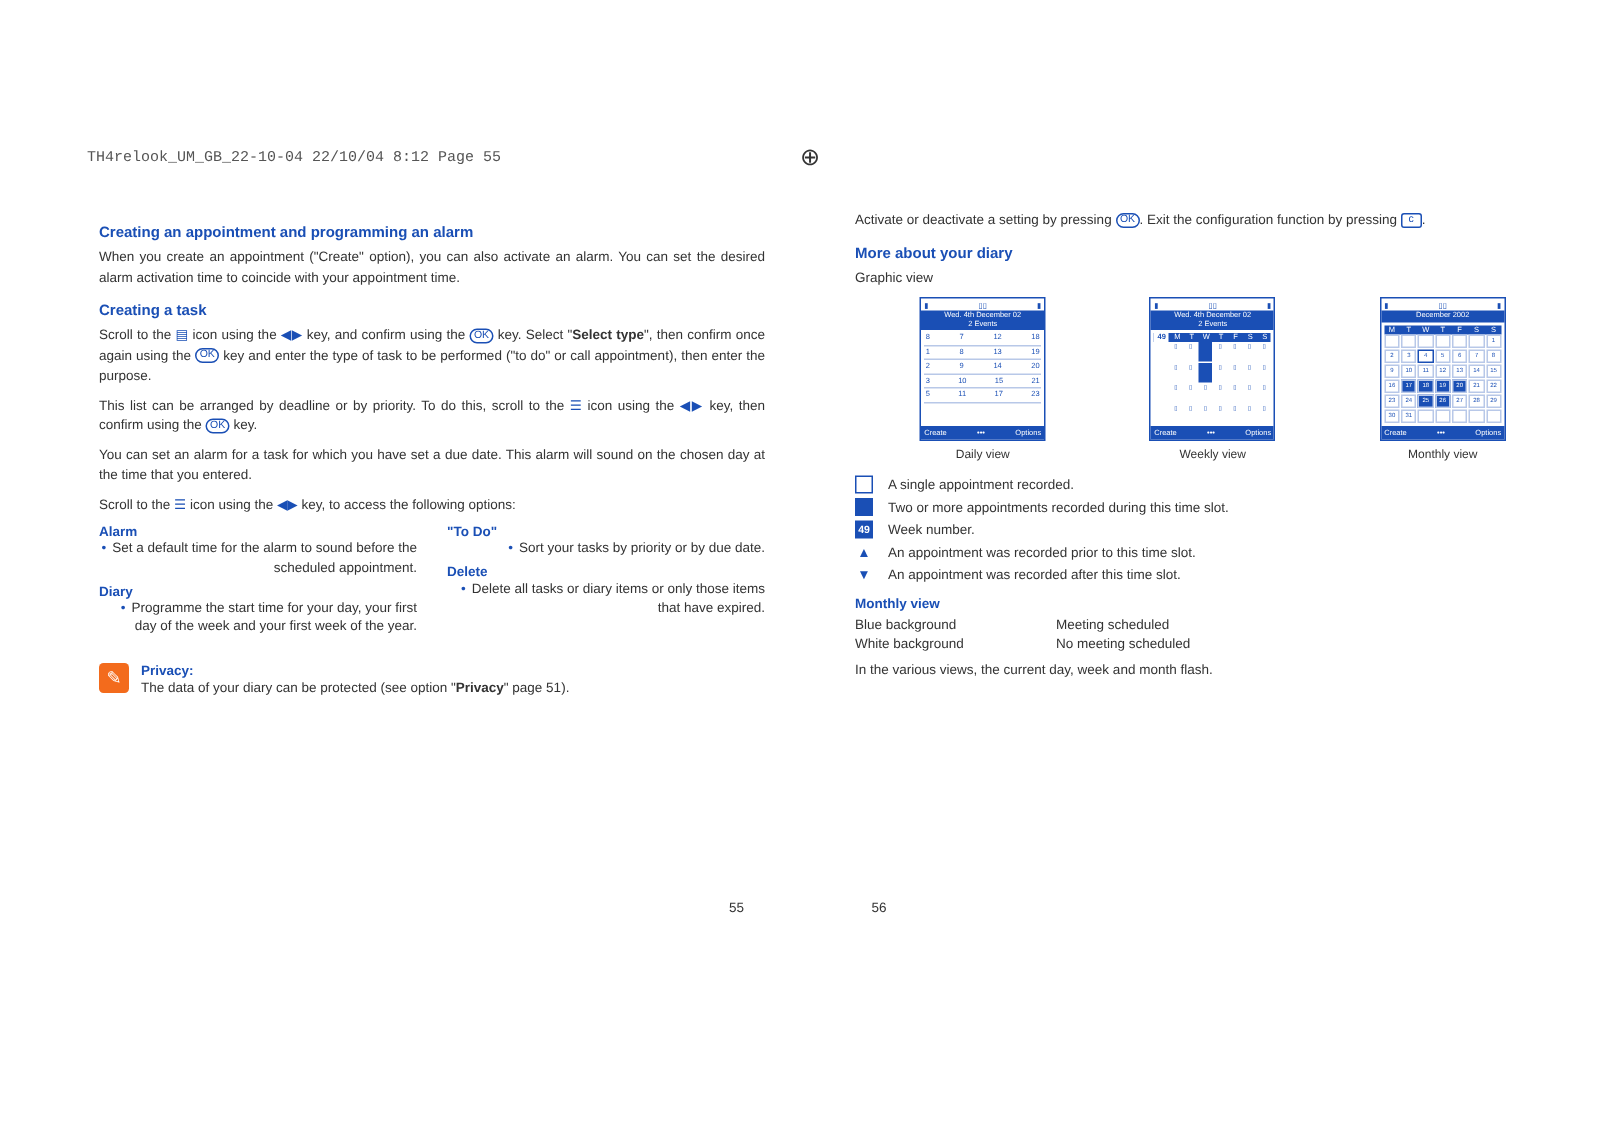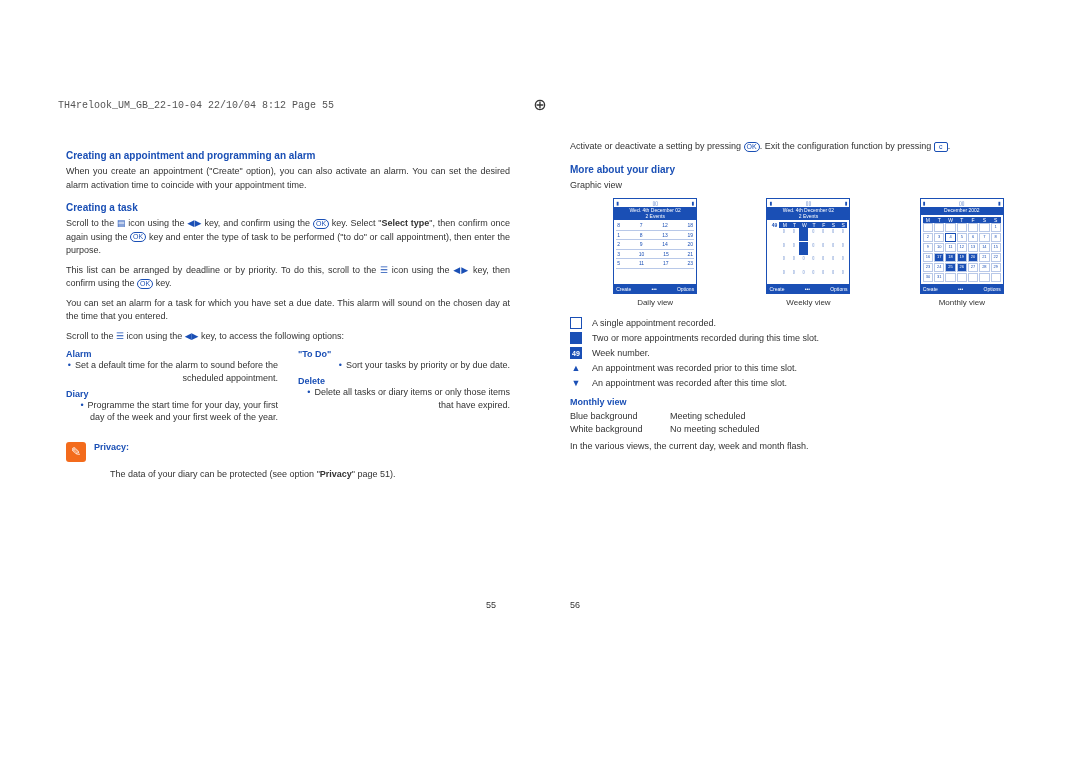--- a/index.html
+++ b/index.html
@@ -42,21 +42,21 @@
     flex: 1;
     min-height: 440px;
     position: relative;
   }
   .page-num {
     position: absolute;
     bottom: -30px;
     font-size: 9px;
   }
   .left .page-num { right: 14px; }
-  .right .page-num { left: 0; }
+  .right .page-num { left: 11px; }
   h3.section {
     color: #1a4fb5;
     font-size: 10px;
     font-weight: bold;
     margin: 10px 0 4px 0;
   }
   .body-text {
     font-size: 9px;
     line-height: 1.5;
     color: #333;
@@ -196,21 +196,21 @@
     justify-content: center;
     color: #1a4fb5;
     font-size: 9px;
     flex-shrink: 0;
   }
   .leg-sym.box-out { border: 1px solid #1a4fb5; }
   .leg-sym.box-fill { background: #1a4fb5; }
   .leg-sym.box-num { background: #1a4fb5; color: #fff; font-size: 7px; font-weight: bold; }
   .mv-table { font-size: 9px; margin-top: 2px; }
   .mv-table .r { display: flex; margin-bottom: 3px; }
-  .mv-table .l { width: 100px; }
+  .mv-table .l { width: 134px; }
   .bold { font-weight: bold; }
 </style>
 </head>
 <body>
 
 <div class="print-header">TH4relook_UM_GB_22-10-04  22/10/04  8:12  Page 55</div>
 <div class="crop-mark">⊕</div>
 
 <div class="spread">
 
@@ -252,21 +252,21 @@
           <span class="opt-label">Delete</span>
           <span class="opt-desc"><span class="bullet">•</span><span>Delete all tasks or diary items or only those items that have expired.</span></span>
         </div>
       </div>
     </div>
 
     <div class="privacy-box">
       <div class="priv-icon">✎</div>
       <div>
         <div style="color:#1a4fb5;font-weight:bold;font-size:9px;">Privacy:</div>
-        <div class="body-text" style="margin:16px;">
+        <div class="body-text" style="margin:0;">
           <span>The data of your diary can be protected (see option "</span><span class="bold">Privacy</span><span>" page 51).</span>
         </div>
       </div>
     </div>
 
     <div class="page-num">55</div>
   </div>
 
   <div class="page right">
 

